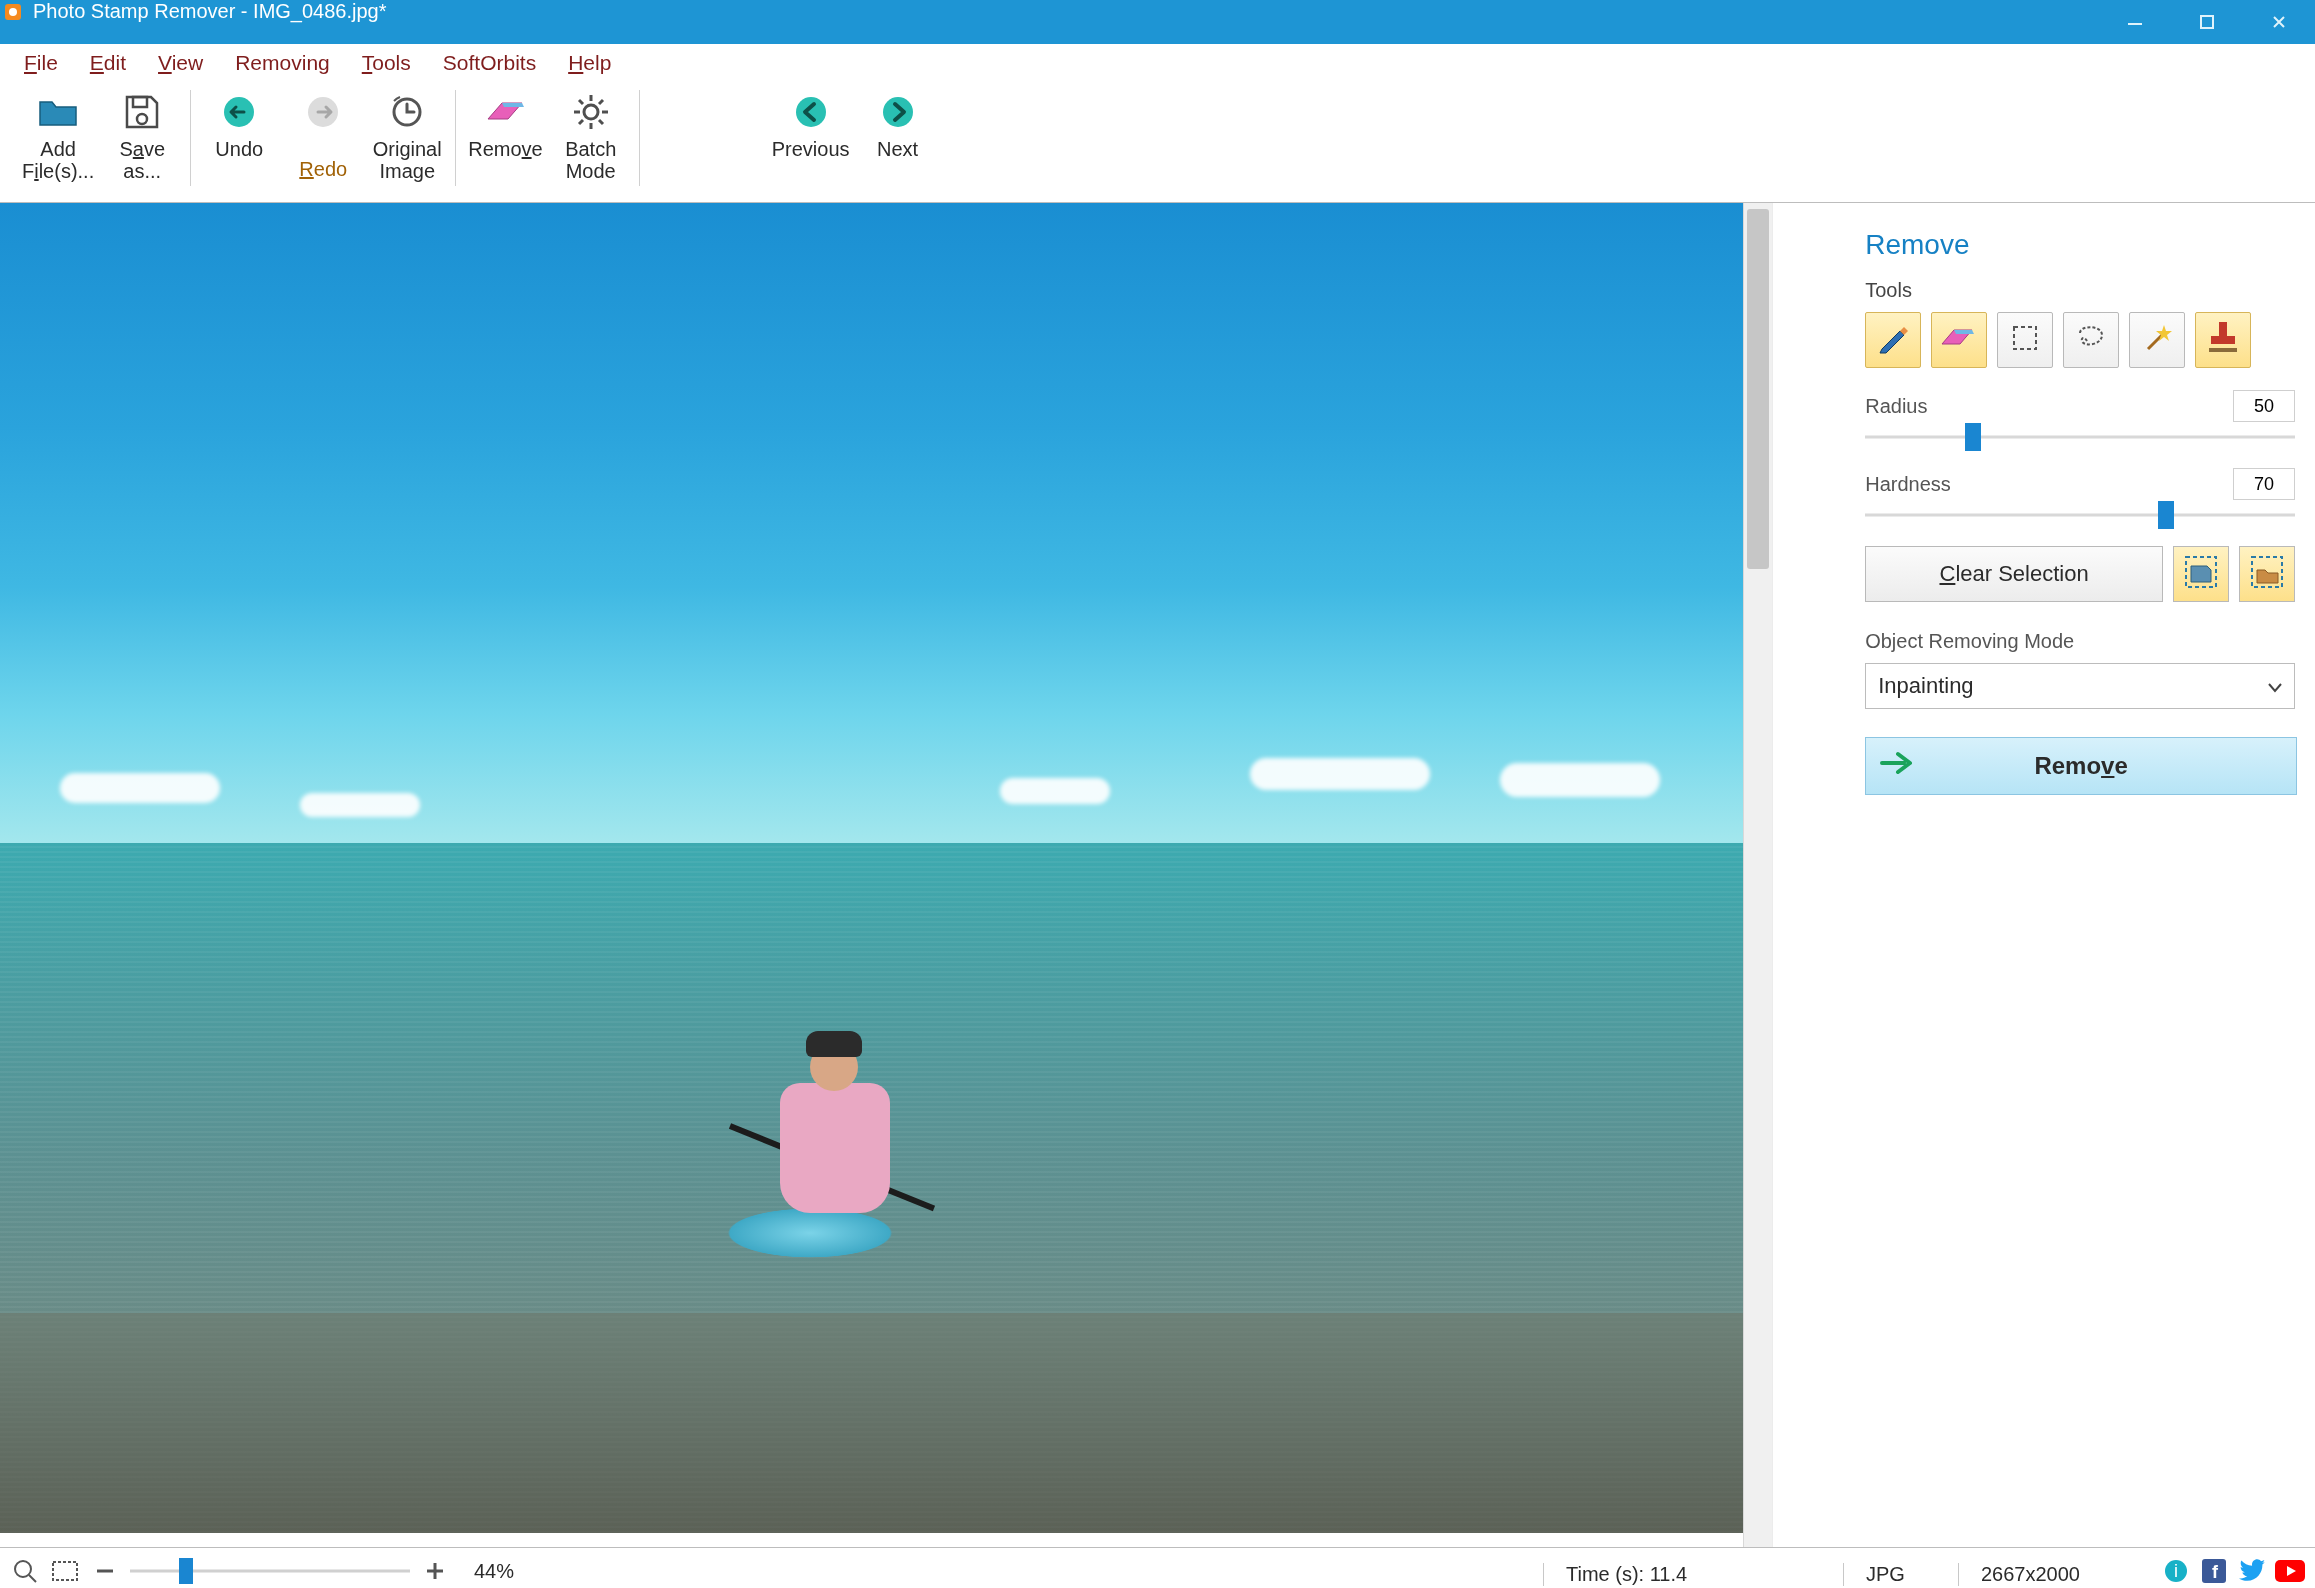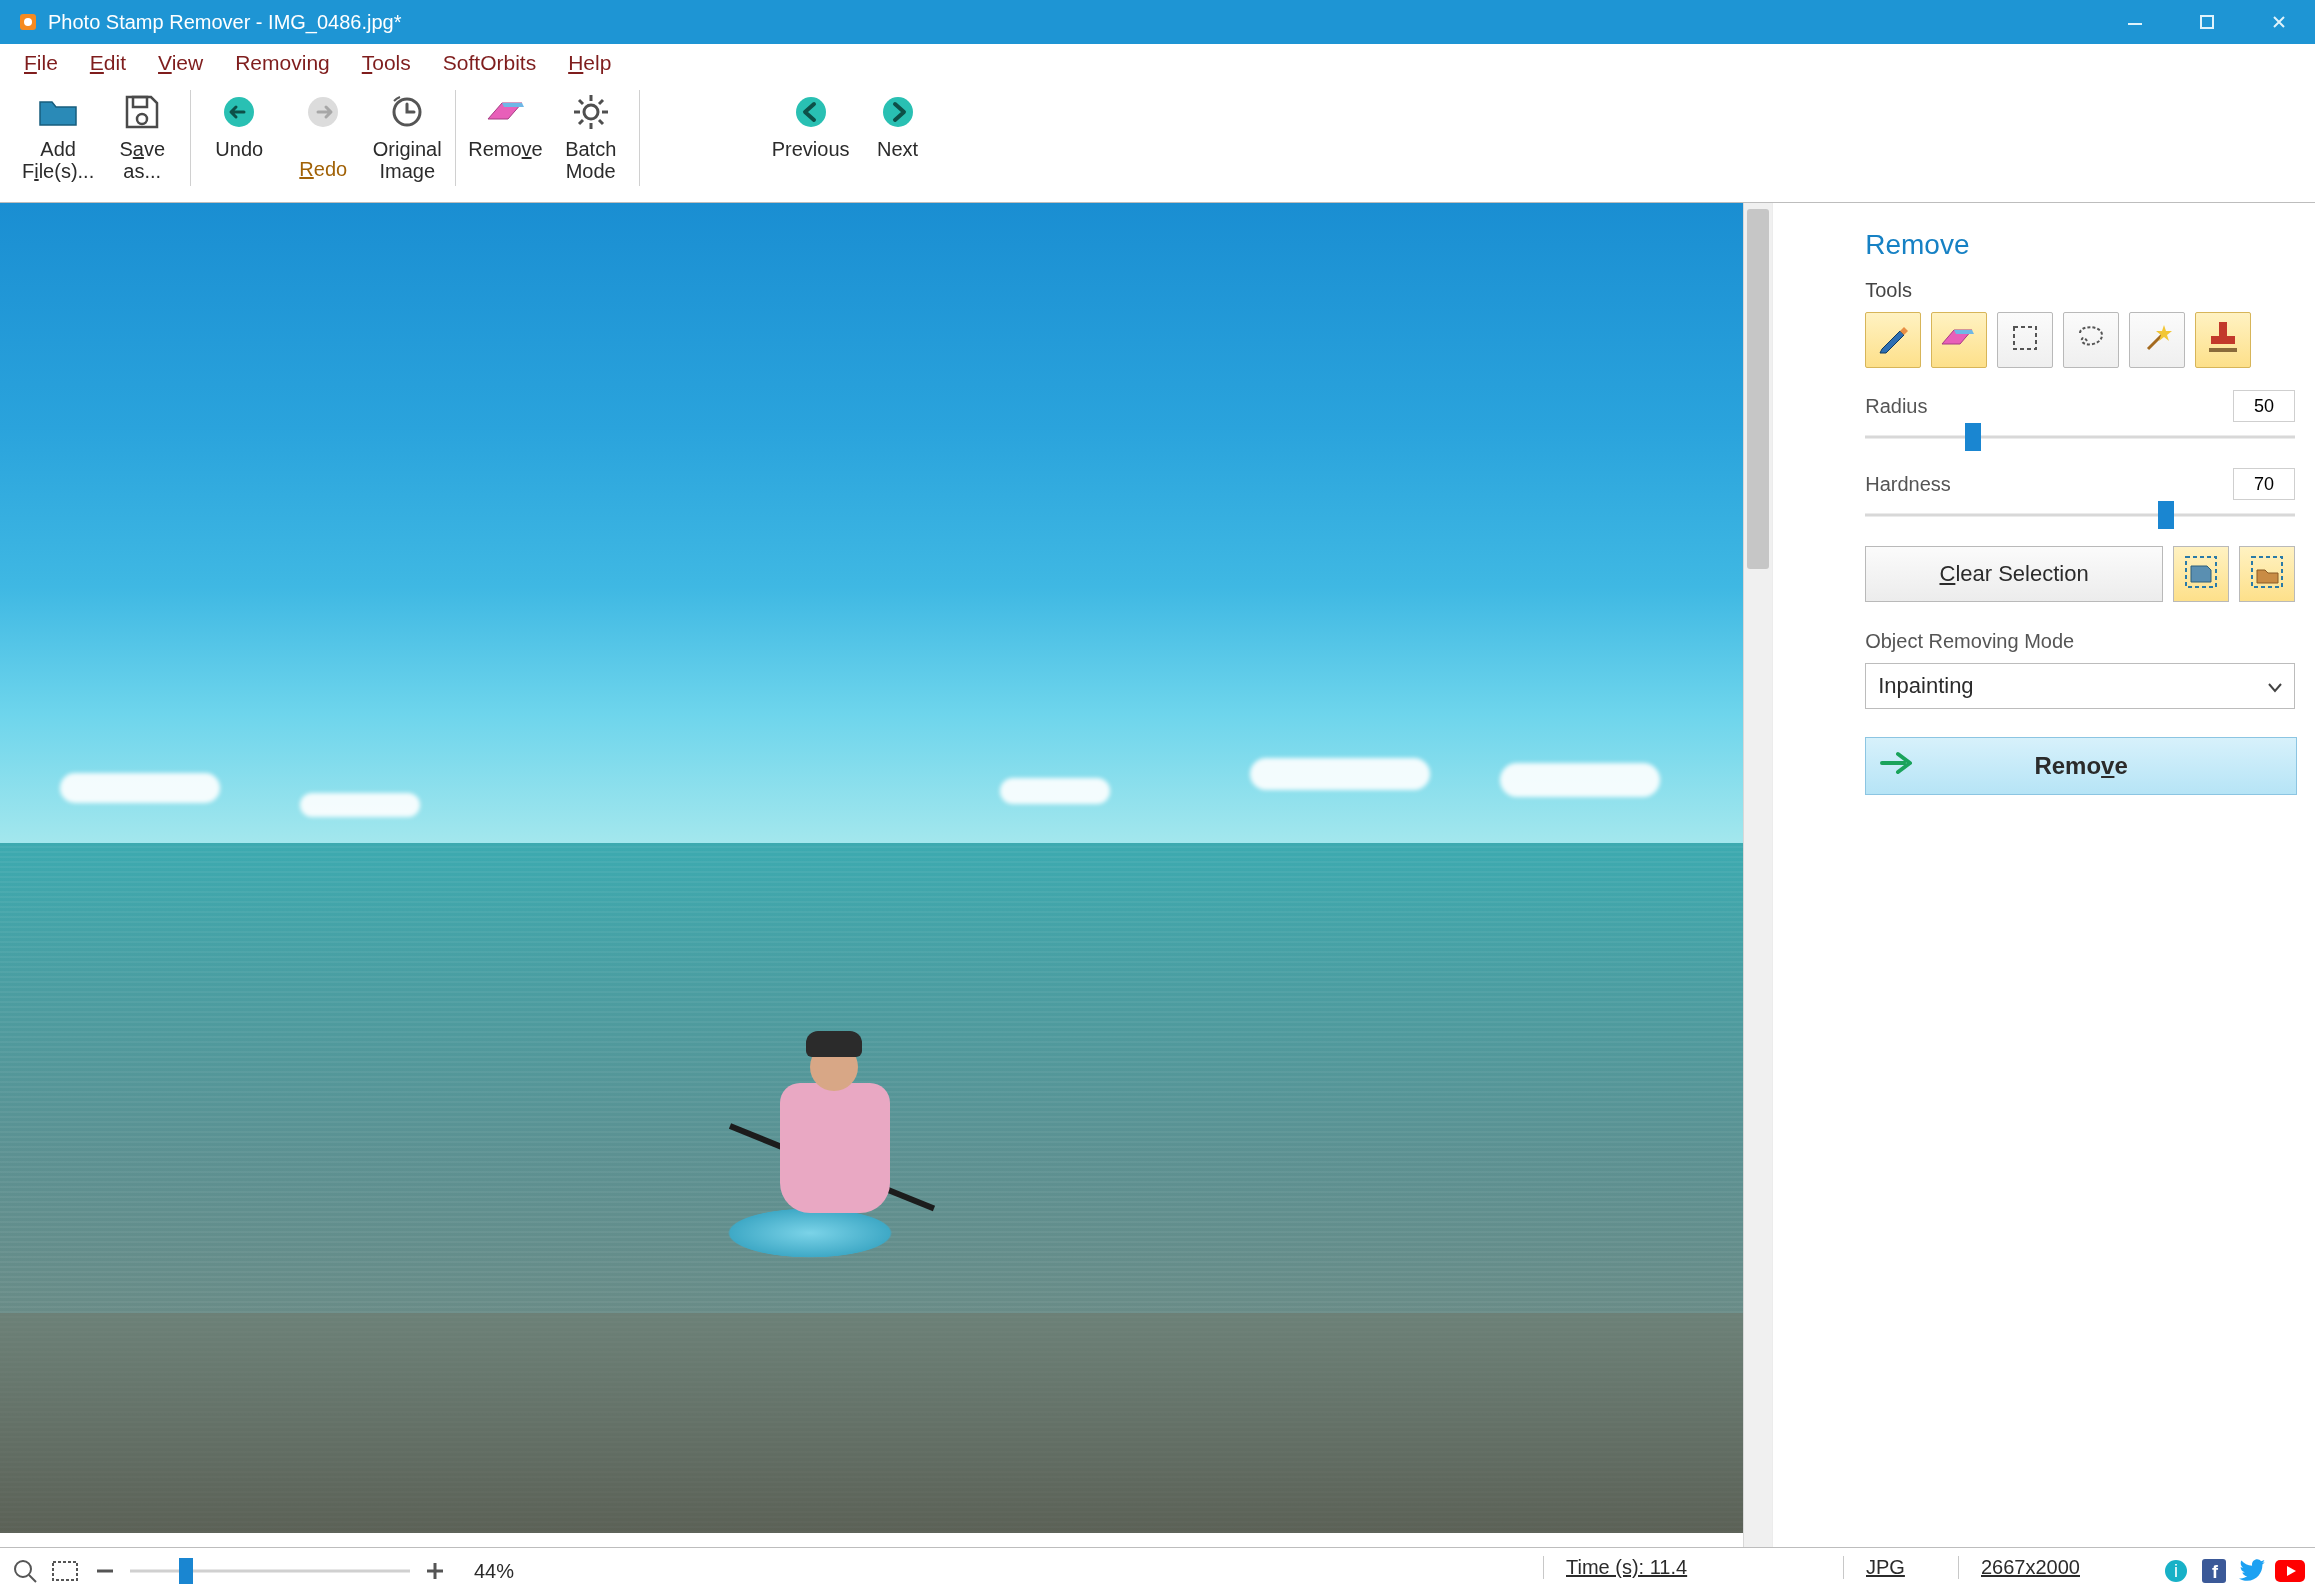--- a/index.html
+++ b/index.html
@@ -14,22 +14,22 @@
     overflow: hidden;
     user-select: none;
   }
 
   
   .titlebar {
     height: 44px;
     background: #1e95d4;
     color: #ffffff;
     display: flex;
-    align-items: center;
-    padding-left: 16px;
+    align-items: flex-start;
+    padding-left: 1px;
   }
   .titlebar .app-icon {
     width: 24px; height: 24px;
     display: inline-flex; align-items:center; justify-content:center;
     margin-right: 8px;
   }
   .titlebar .title {
     font-size: 20px;
     white-space: nowrap;
   }
@@ -291,21 +291,21 @@
   .zoom-slider .track {
     position:absolute; left:0; right:0; top:50%; height:3px;
     background:#d0d0d0; transform:translateY(-50%);
   }
   .zoom-slider .thumb {
     position:absolute; top:50%; transform:translate(-50%,-50%);
     width:14px; height:26px; background:#1a86d1;
   }
   .statusbar .cells {
     margin-left:auto;
-    display:flex; align-items:flex-start;text-decoration:underline;
+    display:flex; align-items:flex-end;
   }
   .cell {
     border-left:1px solid #c8c8c8;
     padding:0 22px;
     height:100%;
     display:flex; align-items:center;
     min-width:70px;
   }
   .cell.wide { min-width:140px; }
   .soc-row { display:flex; align-items:center; gap:8px; padding-left:18px; }

